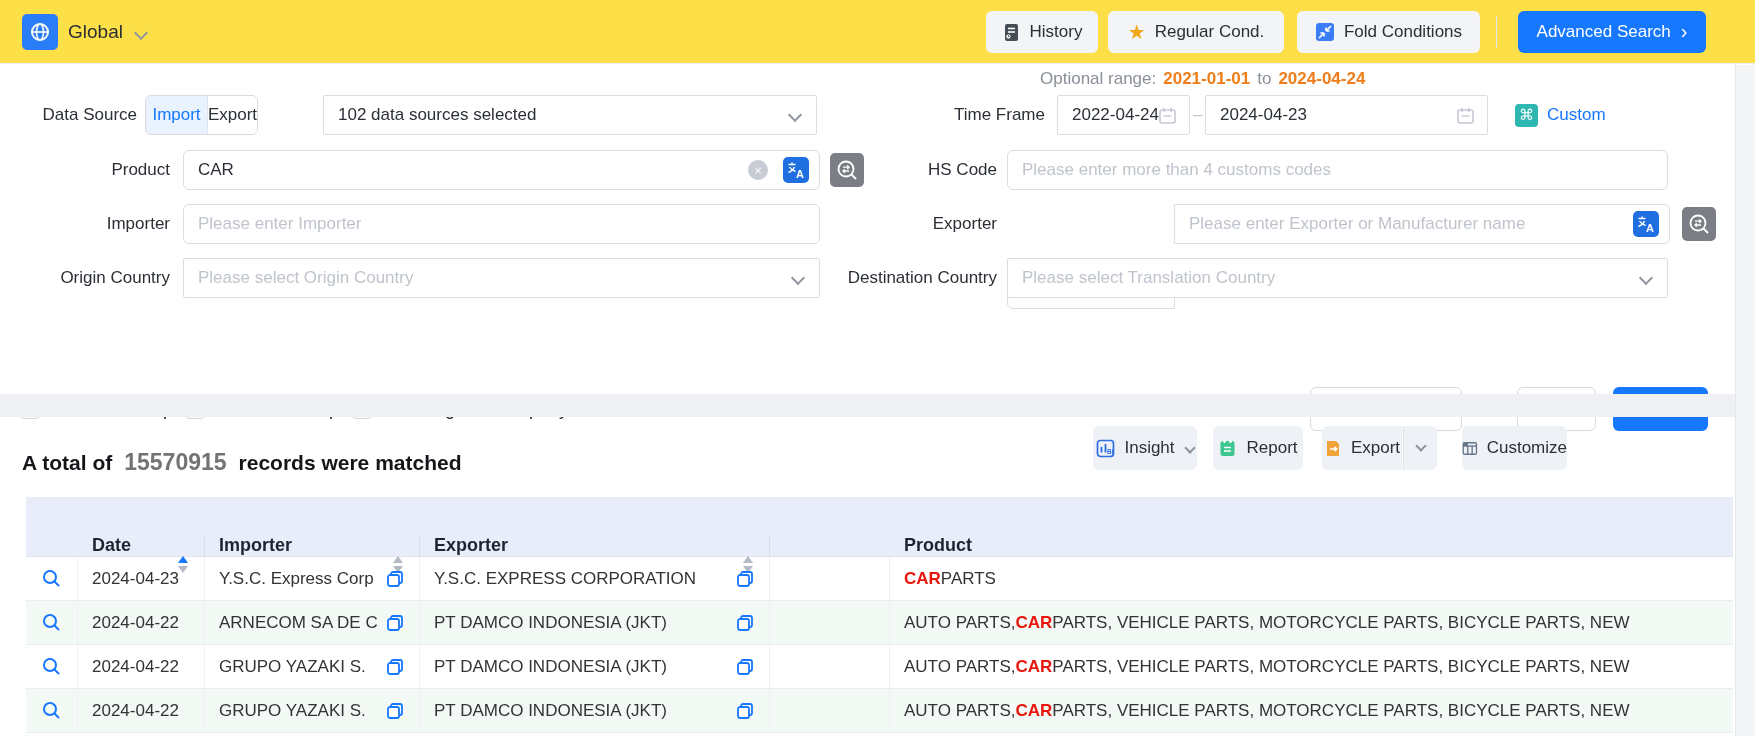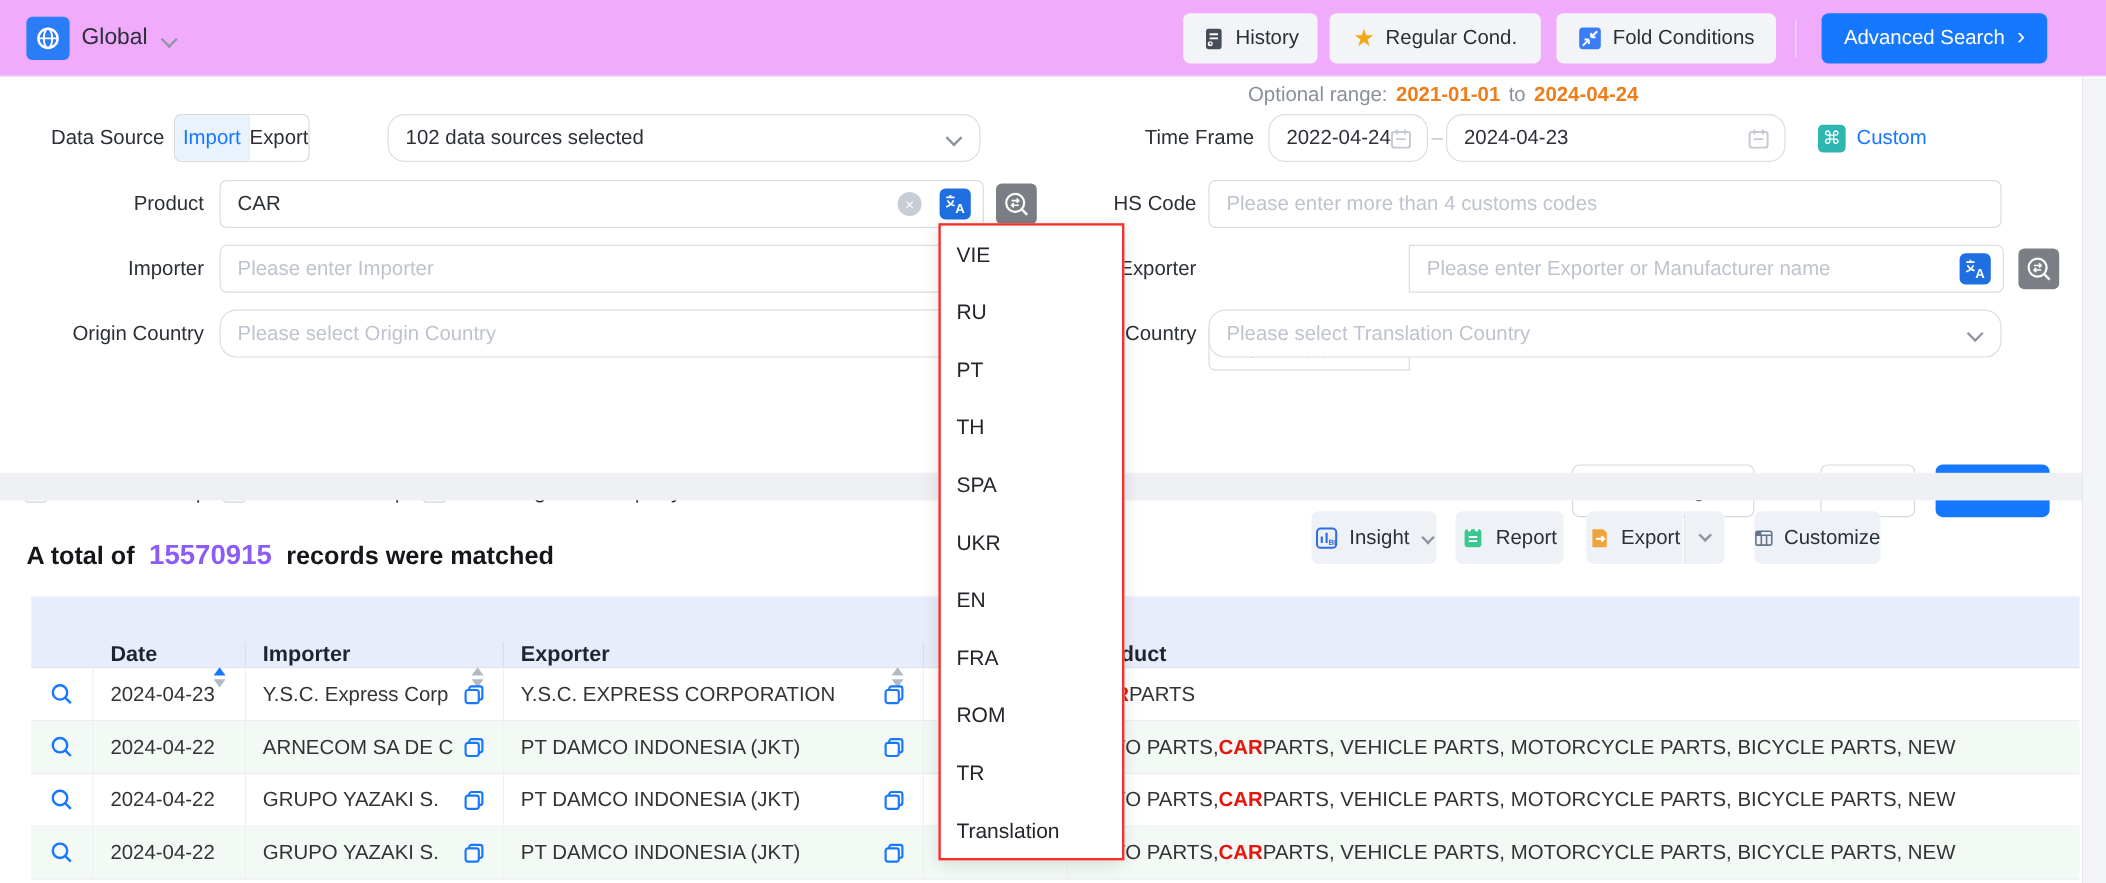--- a/index.html
+++ b/index.html
@@ -1,41 +1,41 @@
 <!DOCTYPE html>
 <html><head>
 <meta charset="utf-8">
 <style>
   * { margin:0; padding:0; box-sizing:border-box; }
   html,body { width:1755px; height:736px; background:#fff; font-family:"Liberation Sans",sans-serif; }
   #app { position:relative; width:1755px; height:736px; overflow:hidden; background:#fff; color:#2b2f36; }
 
   
-  .topbar { position:absolute; left:0; top:0; width:1755px; height:64px; background:#f0abfc; border-bottom:1px solid #ebedf0; }
+  .topbar { position:absolute; left:0; top:0; width:1755px; height:64px; background:#fde047; border-bottom:1px solid #ebedf0; }
   .logo { position:absolute; left:22px; top:14px; width:36px; height:36px; background:#2b7cf7; border-radius:5px; display:flex; align-items:center; justify-content:center; }
   .region-label { position:absolute; left:68px; top:0; height:64px; line-height:64px; font-size:19px; color:#2b2f36; }
   .region-caret { position:absolute; left:136px; top:28px; }
   .chev { width:10px; height:10px; border-right:2px solid #8f959e; border-bottom:2px solid #8f959e; transform:rotate(45deg); display:inline-block; }
   .tb-btn { position:absolute; top:11px; height:42px; background:#f2f4f7; border-radius:6px; display:flex; align-items:center; justify-content:center; gap:9px; font-size:17px; color:#2b2f36; cursor:pointer; }
   .tb-divider { position:absolute; left:1496px; top:16px; width:1px; height:32px; background:#e3e5e9; }
   .adv-btn { position:absolute; left:1518px; top:11px; width:188px; height:42px; background:#1677ff; border-radius:6px; color:#fff; font-size:17px; display:flex; align-items:center; justify-content:center; gap:10px; cursor:pointer; }
   .adv-arrow { font-size:20px; line-height:1; margin-top:-2px; }
 
   
   .form { position:absolute; left:0; top:65px; width:1755px; height:329px; background:#fff; }
   .f-label { position:absolute; font-size:17px; color:#2b2f36; text-align:right; height:40px; line-height:40px; }
   .opt-range { position:absolute; left:1040px; top:4px; display:flex; gap:7px; font-size:17px; align-items:center; }
   .opt-gray { color:#8a9099; }
   .opt-date { color:#ee7d1a; font-weight:bold; }
 
   .seg { position:absolute; left:145px; top:30px; width:113px; height:40px; border:1px solid #d9d9d9; border-radius:6px; overflow:hidden; display:flex; }
   .seg-import { width:62px; background:#e8f3ff; color:#1677ff; font-size:17px; display:flex; align-items:center; justify-content:center; cursor:pointer; }
   .seg-export { width:50px; background:#fff; color:#2b2f36; font-size:17px; display:flex; align-items:center; justify-content:center; border-left:1px solid #e3e5e9; cursor:pointer; }
 
-  .field { position:absolute; height:40px; border:1px solid #dadde3; border-radius:14px; background:#fff; font-size:17px; color:#2b2f36; display:flex; align-items:center; }
+  .field { position:absolute; height:40px; border:1px solid #dadde3; border-radius:2px; background:#fff; font-size:17px; color:#2b2f36; display:flex; align-items:center; }
   .field .chev { position:absolute; right:16px; top:14px; }
   .field-text { padding-left:14px; white-space:nowrap; overflow:hidden; }
   .ph { color:#bfc4cc; }
   input.raw { position:absolute; height:40px; border:1px solid #dadde3; border-radius:6px; font-size:17px; color:#2b2f36; padding:0 40px 0 14px; font-family:"Liberation Sans",sans-serif; outline:none; }
   input.raw::placeholder { color:#bfc4cc; }
 
   .cal-icon { position:absolute; right:12px; top:10px; }
   .dash { position:absolute; top:30px; height:40px; line-height:40px; color:#c0c4cc; font-size:17px; }
 
   .custom-wrap { position:absolute; left:1515px; top:30px; height:40px; display:flex; align-items:center; gap:9px; cursor:pointer; }
@@ -52,21 +52,21 @@
   .cb-label { position:absolute; top:324px; height:40px; line-height:40px; font-size:18px; color:#24272c; }
   .link-blue { position:absolute; top:324px; height:40px; line-height:40px; font-size:17px; color:#1677ff; cursor:pointer; }
   .btn-white { position:absolute; top:322px; height:44px; background:#fff; border:1px solid #d5d9e0; border-radius:6px; font-size:17px; color:#2b2f36; display:flex; align-items:center; justify-content:center; cursor:pointer; }
   .btn-blue { position:absolute; top:322px; height:44px; background:#1677ff; border-radius:6px; font-size:17px; color:#fff; display:flex; align-items:center; justify-content:center; cursor:pointer; }
 
   .band { position:absolute; left:0; top:394px; width:1755px; height:23px; background:#eef0f4; }
 
   
   .results-title { position:absolute; left:22px; top:433px; display:flex; align-items:baseline; gap:12px;margin-top:16px; }
   .rt-text { font-size:21px; font-weight:bold; color:#14161a; }
-  .rt-count { font-size:23px; font-weight:bold; color:#8b5cf6; }
+  .rt-count { font-size:23px; font-weight:bold; color:#737373; }
   .res-btn { position:absolute; top:426px; height:44px; background:#eef1f6; border-radius:6px; display:flex; align-items:center; justify-content:center; gap:9px; font-size:17px; color:#2b2f36; cursor:pointer; }
   .res-chev { margin-left:2px; }
 
   
   .table { position:absolute; left:26px; top:497px; width:1707px; }
   .t-header { display:flex; height:60px; background:#e9edfa; border-bottom:1px solid #dfe3ee;align-items:flex-end; }
   .t-row { display:flex; height:44px; border-bottom:1px solid #e9edf2; background:#fff; }
   .t-row.alt { background:#f3f9f4; }
   .hc { position:relative; display:flex; align-items:center; font-size:18px; font-weight:bold; color:#1f2430; padding-left:14px; border-right:1px solid #d9dded; }
   .hc:last-child { border-right:none; }
@@ -466,27 +466,14 @@
       <div class="tc w-prod">
         <span>AUTO PARTS, </span>
           <span class="hl">CAR</span>
           <span> PARTS, VEHICLE PARTS, MOTORCYCLE PARTS, BICYCLE PARTS, NEW</span>
       </div>
     </div>
   </div>
 
   <div class="scroll-gutter"></div>
 
-  <div class="dropdown">
-    <div class="dd-item">VIE</div>
-    <div class="dd-item">RU</div>
-    <div class="dd-item">PT</div>
-    <div class="dd-item">TH</div>
-    <div class="dd-item">SPA</div>
-    <div class="dd-item">UKR</div>
-    <div class="dd-item">EN</div>
-    <div class="dd-item">FRA</div>
-    <div class="dd-item">ROM</div>
-    <div class="dd-item">TR</div>
-    <div class="dd-item">Translation</div>
-  </div>
 
 </div>
 
 </body></html>

